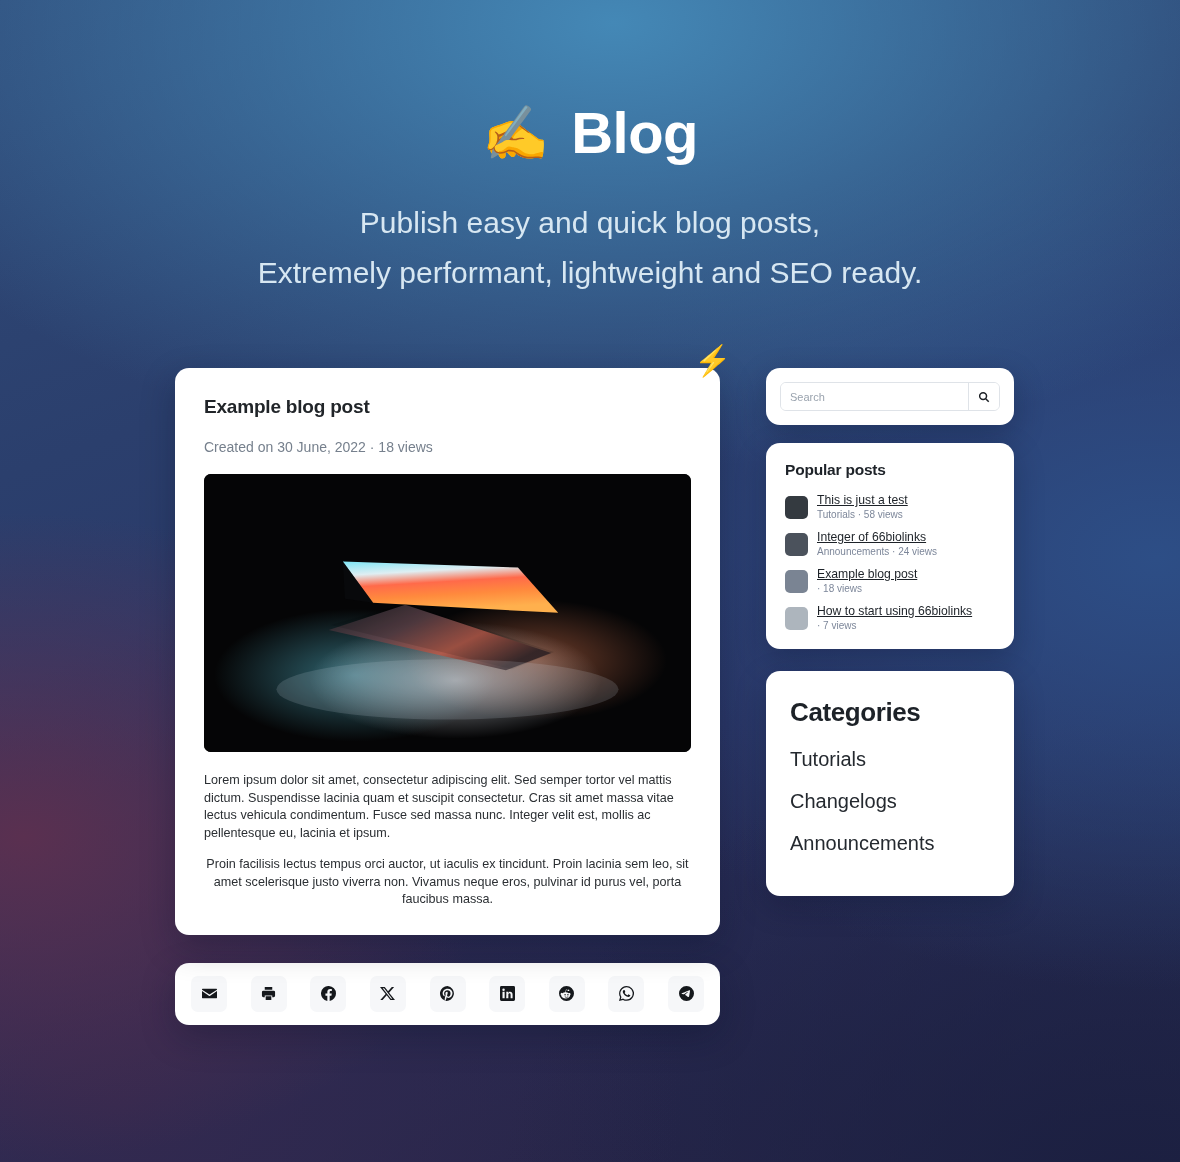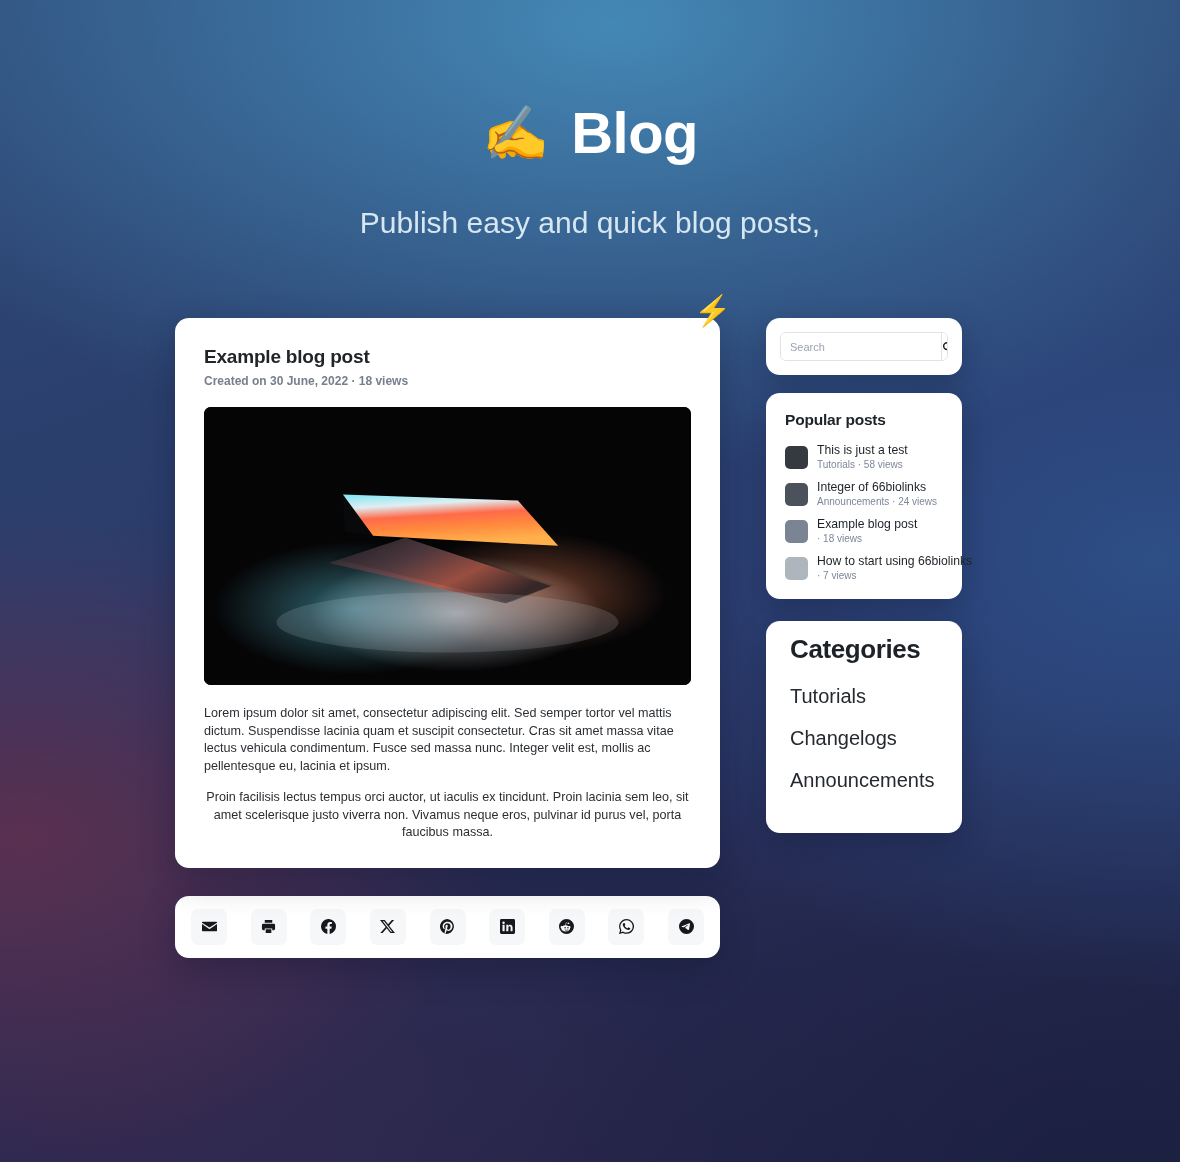--- a/index.html
+++ b/index.html
@@ -96,24 +96,24 @@
     position: relative;
     z-index: 2;
   }
   .post-title {
     font-size: 19px;
     font-weight: bold;
     color: #212529;
     letter-spacing: -0.2px;
   }
   .post-meta {
-    margin-top: 6px;
-    font-size: 12px;
+    margin-top: 21px;
+    font-size: 14px;
     color: #76808d;
-    font-weight: 700;
+    font-weight: 400;
   }
 
   .post-image {
     margin-top: 19px;
     height: 278px;
     border-radius: 7px;
     overflow: hidden;
     background: #000000;
     position: relative;
   }
@@ -146,21 +146,21 @@
     border-radius: 7px;
     background: #f6f7f9;
     display: flex;
     align-items: center;
     justify-content: center;
     cursor: pointer;
   }
   .share-btn svg { width: 15px; height: 15px; fill: #15181c; }
 
   
-  .side-col { width: 196px; flex: none; }
+  .side-col { width: 248px; flex: none; }
 
   .side-card {
     background: #ffffff;
     border-radius: 14px;
     box-shadow: 0 10px 30px rgba(10,16,40,0.28);
   }
 
   .search-card { padding: 14px 14px; }
   .search-wrap {
     display: flex;
@@ -212,30 +212,31 @@
     height: 23px;
     border-radius: 5px;
     flex: none;
   }
   .pp-text { min-width: 0; }
   .pp-name {
     font-size: 12.2px;
     color: #1d2228;
     line-height: 15px;
     white-space: nowrap;
+    text-decoration: underline;
   }
   .pp-meta {
     font-size: 10px;
     color: #7d879a;
     line-height: 13px;
   }
 
   .cat-card {
     margin-top: 22px;
-    padding: 13px 24px 30px 24px;
+    padding: 26px 24px 30px 24px;
   }
   .cat-title {
     font-size: 26px;
     font-weight: bold;
     color: #1d2228;
     letter-spacing: -0.4px;
     margin-bottom: 21px;
   }
   .cat-item {
     font-size: 20px;
@@ -253,20 +254,21 @@
 
 <div class="page">
 
   <div class="hero">
     <div class="hero-title-row">
       <span class="hero-emoji">✍️</span>
       <span class="hero-title">Blog</span>
     </div>
     <div class="hero-sub">
       <div>Publish easy and quick blog posts,</div>
+      <div>Extremely performant, lightweight and SEO ready.</div>
     </div>
   </div>
 
   <div class="content">
 
     <div class="main-col">
 
       <span class="bolt">⚡</span>
 
       <div class="post-card">

